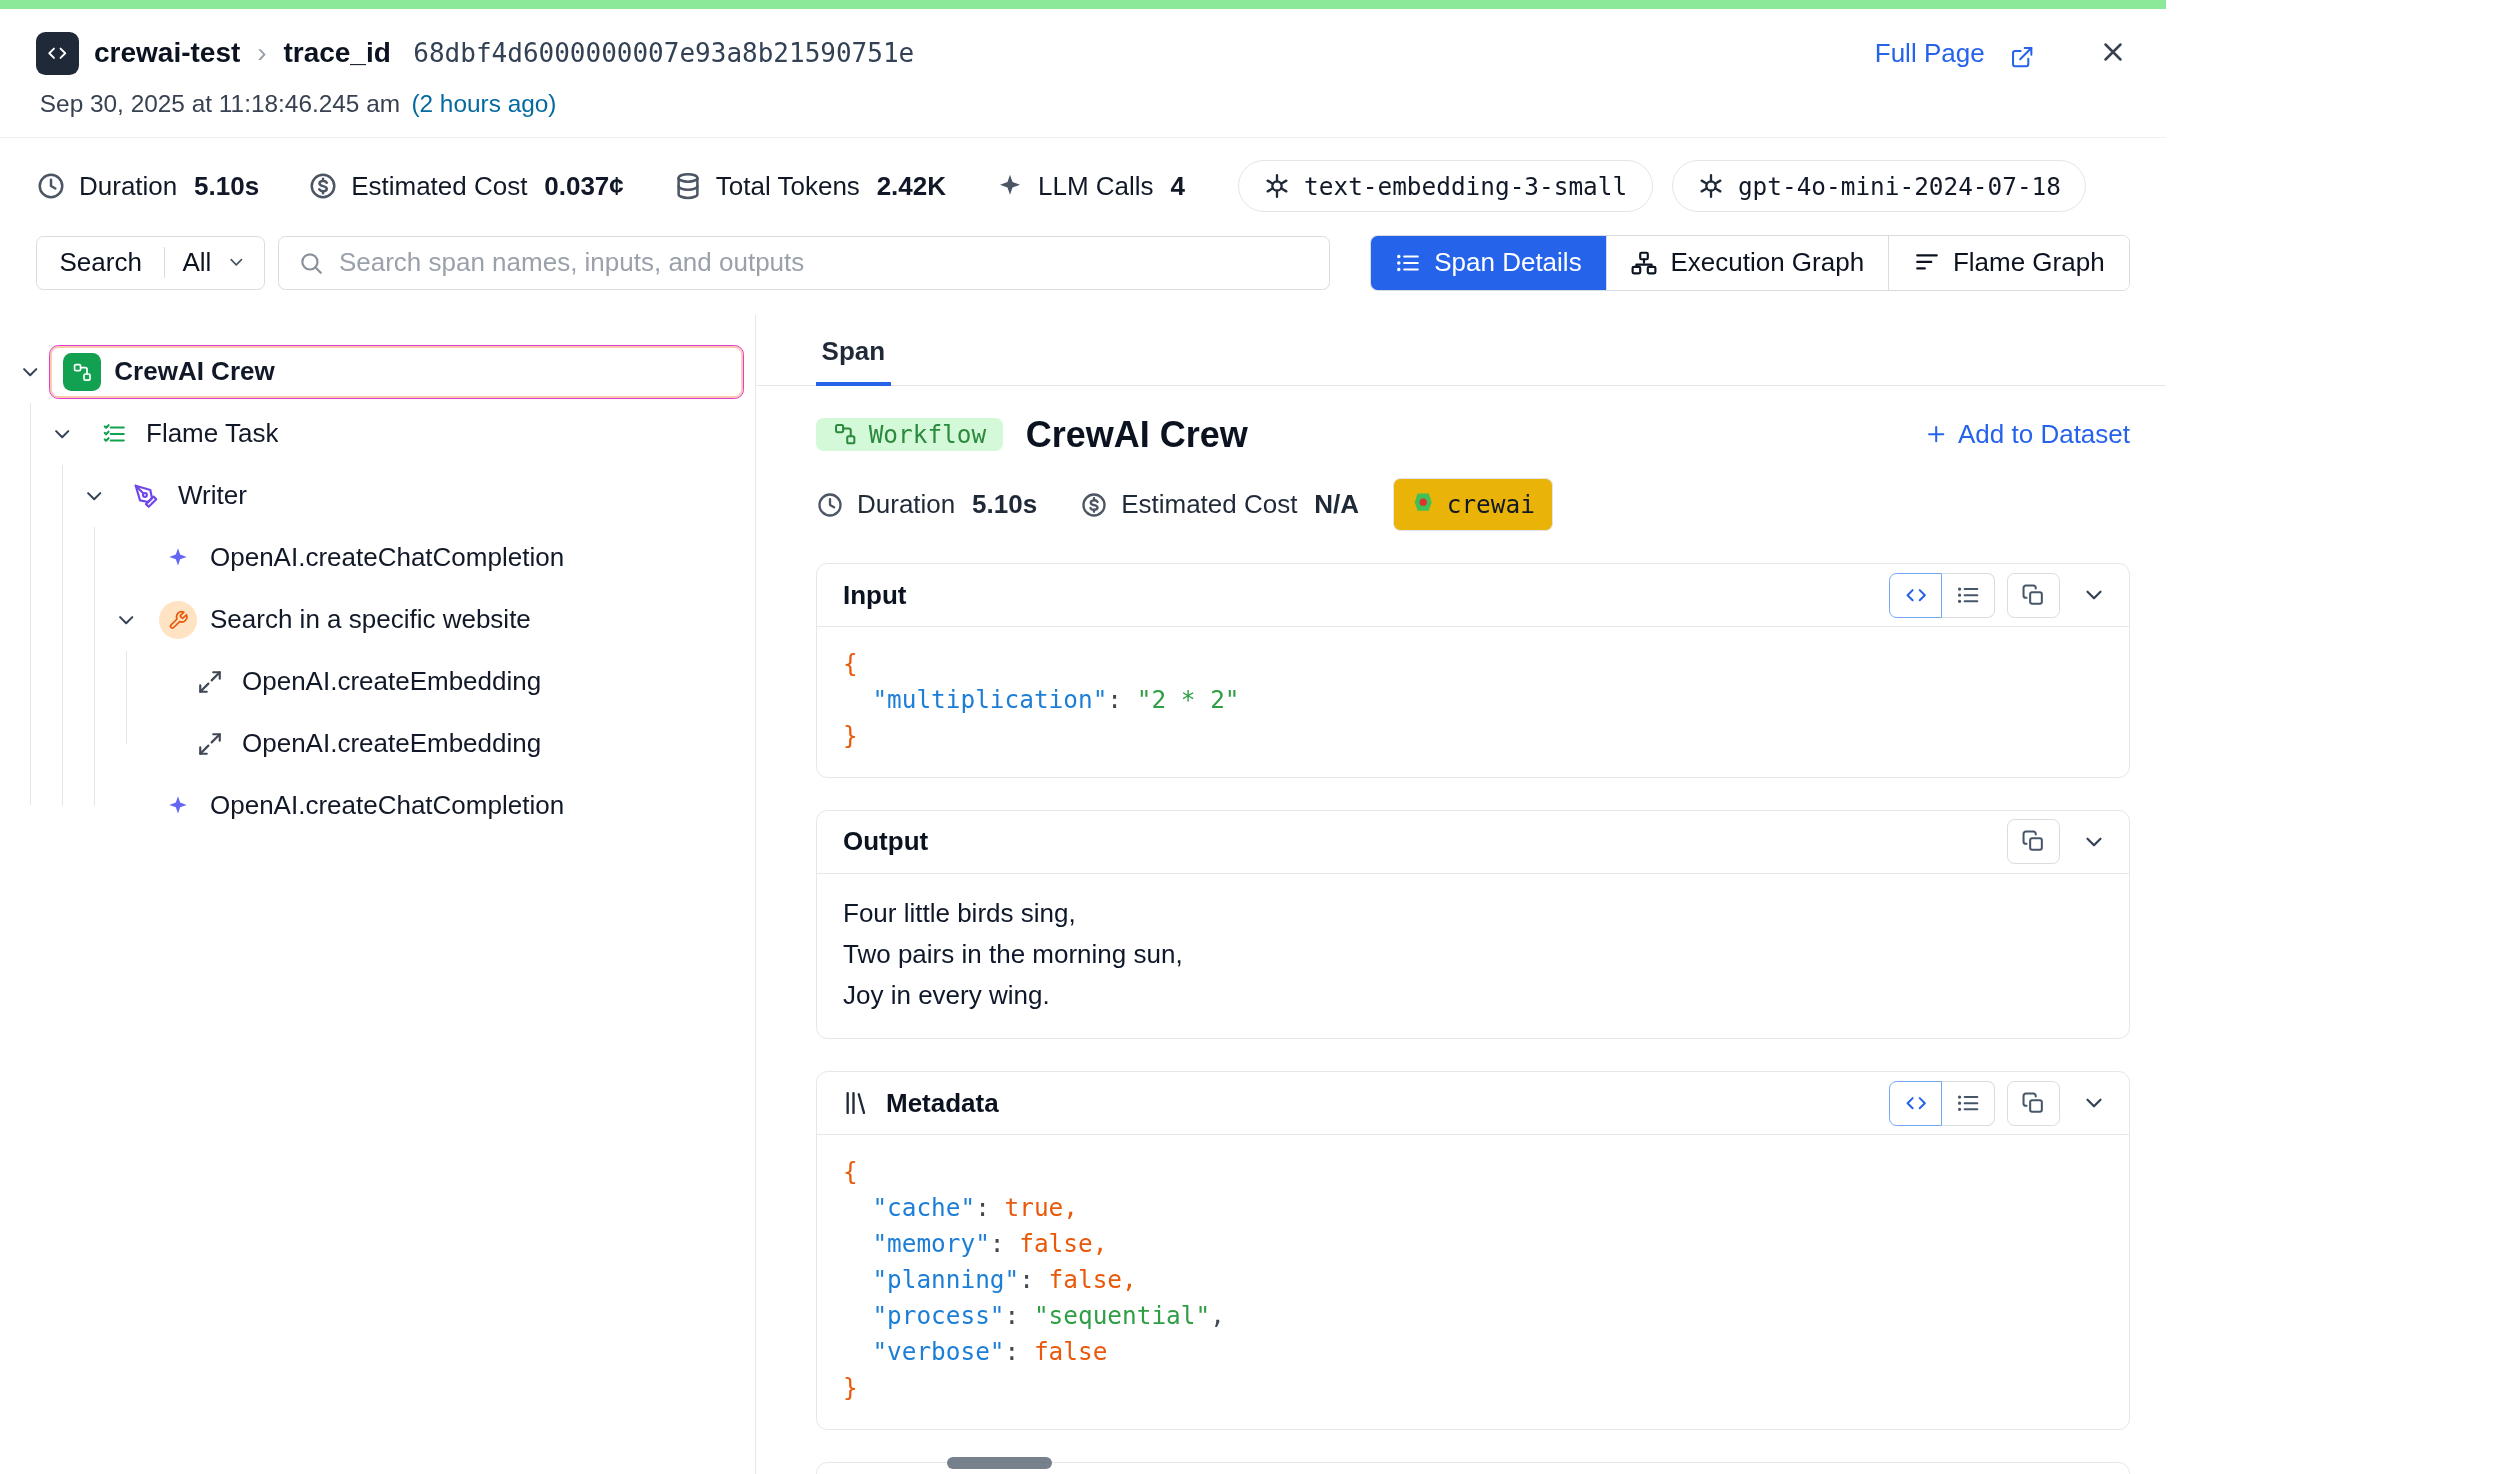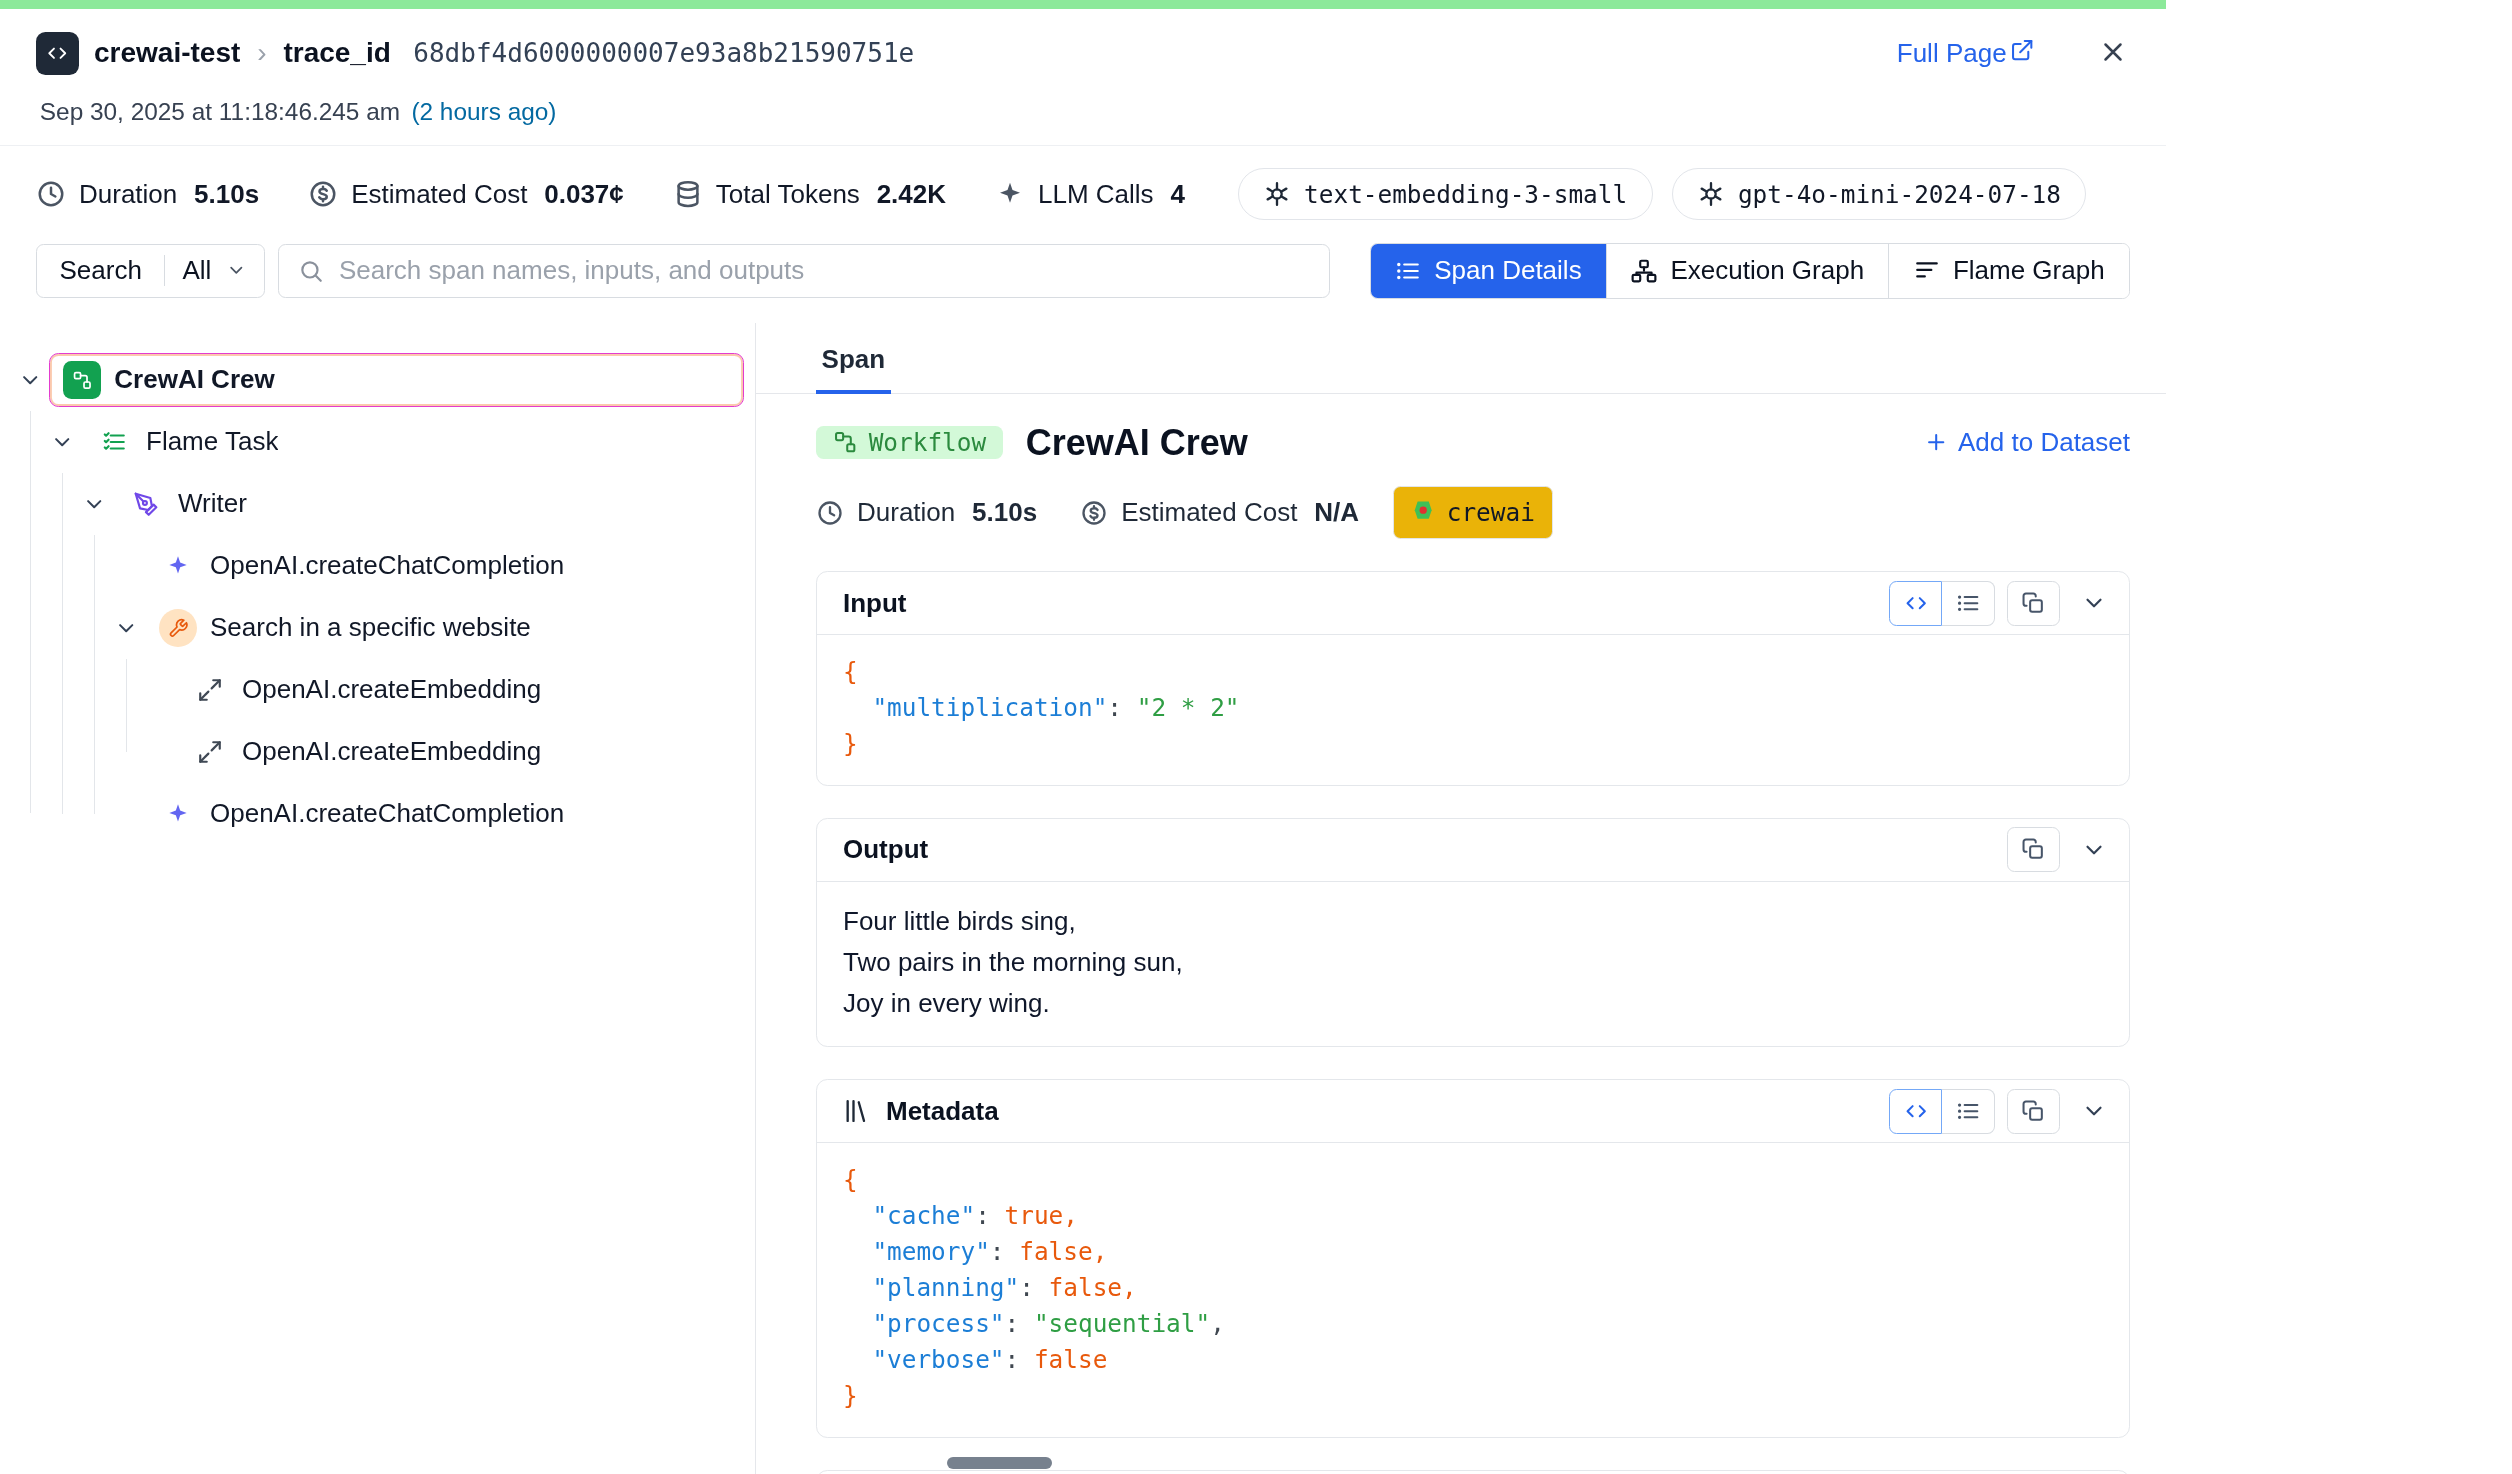--- a/index.html
+++ b/index.html
@@ -14,23 +14,23 @@
   .i28{width:26px;height:26px}.i30{width:28px;height:28px}.i32{width:30px;height:30px}
 
   
   .header{padding:22.5px 38px 19px 36px;border-bottom:0.9px solid #eef0f3;flex-shrink:0}
   .hrow1{display:flex;align-items:center;gap:15px}
   .code-chip{width:43px;height:43px;border-radius:9.4px;background:#1f2937;color:#fff;display:flex;align-items:center;justify-content:center}
   .crumb-project{font-weight:700;font-size:28px;color:#0b1220}
   .crumb-sep{color:#9aa1ab;font-size:28px;margin:0 1.9px}
   .crumb-trace{font-weight:700;font-size:28px;color:#0b1220}
   .trace-id{font-family:"DejaVu Sans Mono","Liberation Mono",monospace;font-size:26px;color:#334155;margin-left:7.5px}
-  .full-page{margin-left:auto;display:flex;align-items:flex-start;gap:3px;color:var(--accent,#2563eb);font-size:26px;font-weight:500;cursor:pointer;background:none;border:none}
+  .full-page{margin-left:auto;display:flex;align-items:flex-end;gap:25px;color:var(--accent,#2563eb);font-size:26px;font-weight:500;cursor:pointer;background:none;border:none}
   .close-btn{margin-left:49px;color:#374151;background:none;border:none;cursor:pointer}
-  .hrow2{margin-top:23px;font-size:24.4px;color:#374151;display:flex;gap:11.3px;align-items:baseline;padding-left:3.8px}
+  .hrow2{margin-top:15px;font-size:24.4px;color:#374151;display:flex;gap:11.3px;align-items:baseline;padding-left:3.8px}
   .hrow2 .rel{color:#0369a1}
 
   
   .stats{display:flex;align-items:center;gap:49px;padding:22.5px 38px 17px 36px;flex-shrink:0}
   .stat{display:flex;align-items:center;gap:13px;font-size:26px;color:#111827}
   .stat .ic{color:#4b5563}
   .stat .v{font-weight:700;margin-left:3.8px}
   .pills{display:flex;gap:19px;margin-left:3.8px}
   .pill{display:inline-flex;align-items:center;gap:13px;border:0.9px solid #e2e5ea;border-radius:937px;padding:10.3px 24.4px;font-family:"DejaVu Sans Mono","Liberation Mono",monospace;font-size:24.4px;color:#111827;background:#fff;cursor:pointer}
   .pill .ic{color:#1f2937}

